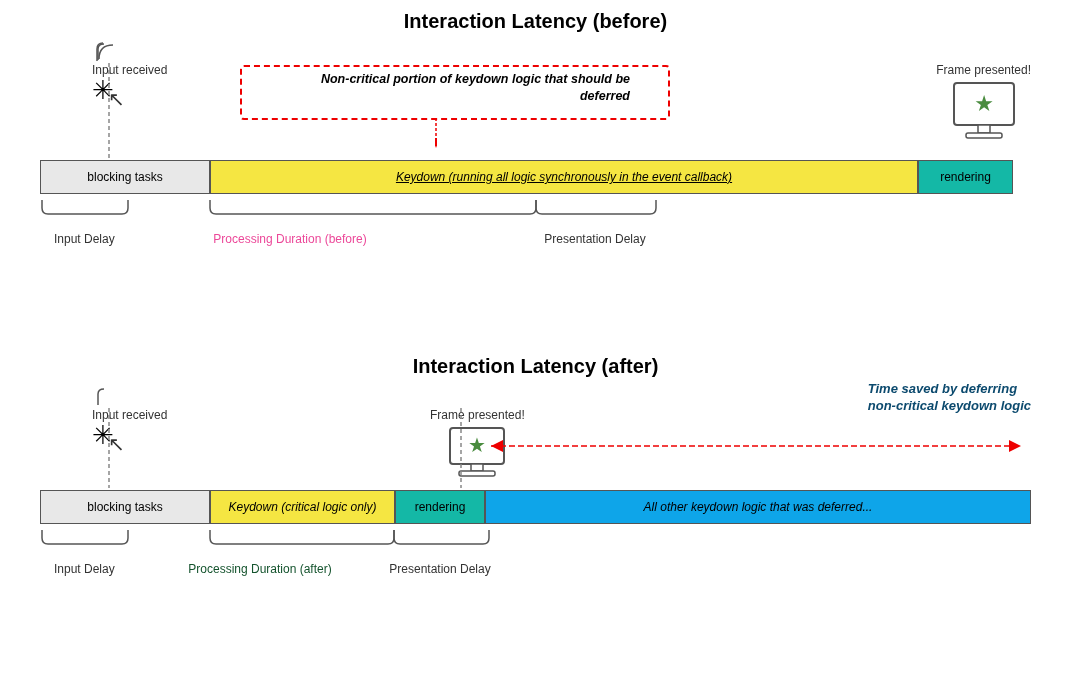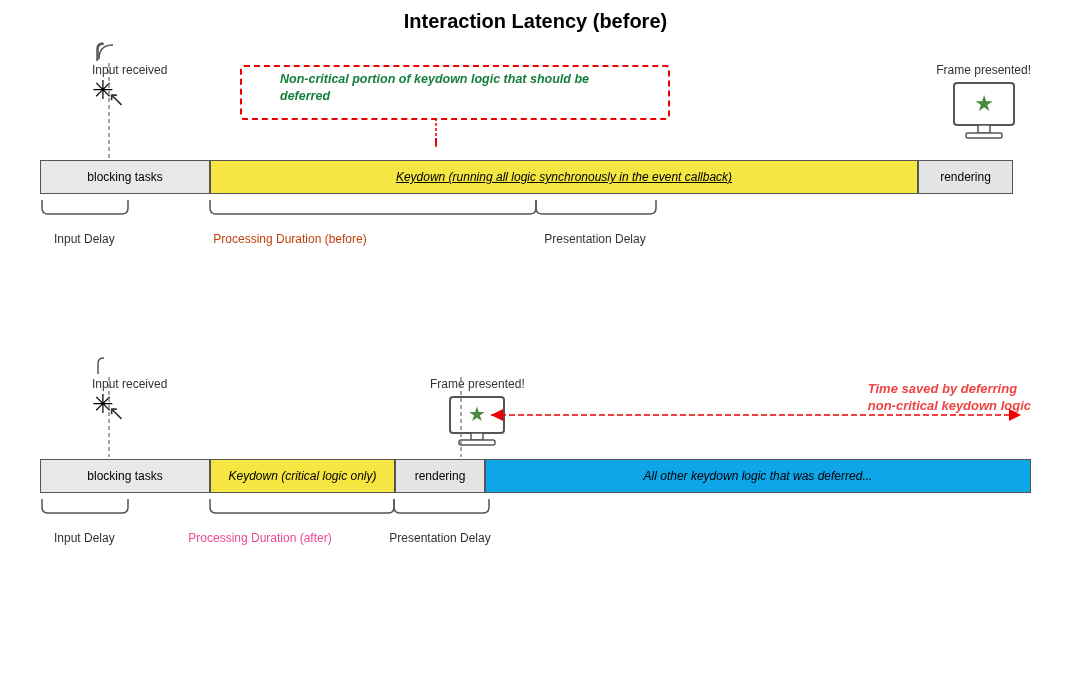--- a/index.html
+++ b/index.html
@@ -70,21 +70,21 @@
       min-width: 185px;
       font-style: italic;
     }
     .bar-deferred {
       background: #0ea5e9;
       flex: 1;
       font-style: italic;
     }
     
     .bar-rendering-purple {
-      background: #e5e5e5;
+      background: #14b8a6;
       min-width: 90px;
     }
   </style>
 </head>
 <body>
 
 <div class="diagram-container">
 
   <div class="section-top">
 
@@ -129,21 +129,21 @@
         </svg>
       </div>
 
       <div style="position:absolute; left:200px; top:2px; width:430px; height:55px; border:2px dashed #e00; border-radius:4px;"></div>
 
       <svg style="position:absolute; left:395px; top:55px; width:2px; height:30px;">
         <line x1="1" y1="0" x2="1" y2="25" stroke="#e00" stroke-width="1.5" stroke-dasharray="3,2"></line>
         <polygon points="1,30 -3,20 5,20" fill="#e00"></polygon>
       </svg>
 
-      <div style="position:absolute; left:240px; top:8px; color:#15803d; font-style:italic; font-weight:bold; font-size:12.5px; text-align:left; line-height:1.35; width:350px;">
+      <div style="position:absolute; left:240px; top:8px; color:#000000; font-style:italic; font-weight:bold; font-size:12.5px; text-align:right; line-height:1.35; width:350px;">
         <span>Non-critical portion of keydown
 logic that should be deferred</span>
       </div>
     </div>
 
     <div class="timeline-row" style="gap:0;">
       <div class="bar bar-blocking">
         <span>blocking tasks</span>
       </div>
       <div class="bar bar-keydown-before" style="flex:1;text-decoration:underline;">
@@ -158,31 +158,32 @@
     <div style="position:relative; height:48px; margin-top:2px;">
       <svg style="position:absolute;left:0;top:0;width:100%;height:30px;">
 
         <path d="M 2,2 L 2,10 Q 2,16 8,16 L 82,16 Q 88,16 88,10 L 88,2" fill="none" stroke="#555" stroke-width="1.5"></path>
 
         <path d="M 170,2 L 170,10 Q 170,16 176,16 L 490,16 Q 496,16 496,10 L 496,2" fill="none" stroke="#555" stroke-width="1.5"></path>
 
         <path d="M 496,2 L 496,10 Q 496,16 502,16 L 610,16 Q 616,16 616,10 L 616,2" fill="none" stroke="#555" stroke-width="1.5"></path>
       </svg>
       <div style="position:absolute; bottom:0; left:14px; font-size:12px; color:#333;">Input Delay</div>
-      <div style="position:absolute; bottom:0; left:250px; font-size:12px; color:#c2410c; transform:translateX(-50%);">Processing Duration (before)</div>
+      <div style="position:absolute; bottom:0; left:250px; font-size:12px; color:#ec4899; transform:translateX(-50%);">Processing Duration (before)</div>
       <div style="position:absolute; bottom:0; left:555px; font-size:12px; color:#333; transform:translateX(-50%);">Presentation Delay</div>
     </div>
 
   </div>
 
   <div class="section-bottom">
 
+    <div class="section-title">Interaction Latency (after)</div>
 
     <div style="position:absolute; right:0; top:26px; text-align:left;">
-      <div style="color:#ef4444; font-style:italic; font-weight:bold; font-size:13px; line-height:1.3; white-space:nowrap;">
+      <div style="color:#0c4a6e; font-style:italic; font-weight:bold; font-size:13px; line-height:1.3; white-space:nowrap;">
         Time saved by deferring<br>non-critical keydown logic
       </div>
     </div>
 
     <div style="position:relative; height:22px; margin:0 55px 0 55px;">
       <svg style="position:absolute;left:0;top:0;width:100%;height:22px;">
         <path d="M 3,19 L 3,8 Q 3,3 9,3 L 49.5%,3 Q 50%,3 50%,7 Q 50%,3 50.5%,3 L 92%,3 Q 97%,3 97%,8 L 97%,19" fill="none" stroke="#555" stroke-width="1.5"></path>
       </svg>
     </div>
 
@@ -243,19 +244,19 @@
     <div style="position:relative; height:48px; margin-top:2px;">
       <svg style="position:absolute;left:0;top:0;width:100%;height:30px;">
 
         <path d="M 2,2 L 2,10 Q 2,16 8,16 L 82,16 Q 88,16 88,10 L 88,2" fill="none" stroke="#555" stroke-width="1.5"></path>
 
         <path d="M 170,2 L 170,10 Q 170,16 176,16 L 348,16 Q 354,16 354,10 L 354,2" fill="none" stroke="#555" stroke-width="1.5"></path>
 
         <path d="M 354,2 L 354,10 Q 354,16 360,16 L 443,16 Q 449,16 449,10 L 449,2" fill="none" stroke="#555" stroke-width="1.5"></path>
       </svg>
       <div style="position:absolute; bottom:0; left:14px; font-size:12px; color:#333;">Input Delay</div>
-      <div style="position:absolute; bottom:0; left:220px; font-size:12px; color:#ec4899; transform:translateX(-50%);">Processing Duration (after)</div>
+      <div style="position:absolute; bottom:0; left:220px; font-size:12px; color:#14532d; transform:translateX(-50%);">Processing Duration (after)</div>
       <div style="position:absolute; bottom:0; left:400px; font-size:12px; color:#333; transform:translateX(-50%);">Presentation Delay</div>
     </div>
 
   </div>
 
 </div>
 
 </body></html>

